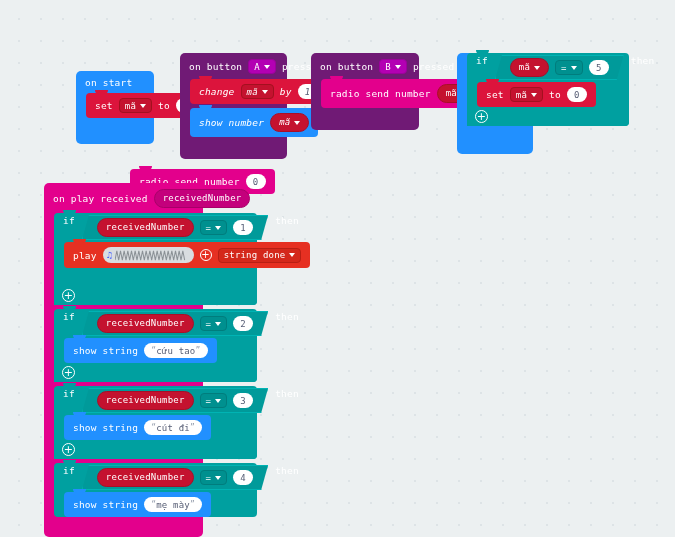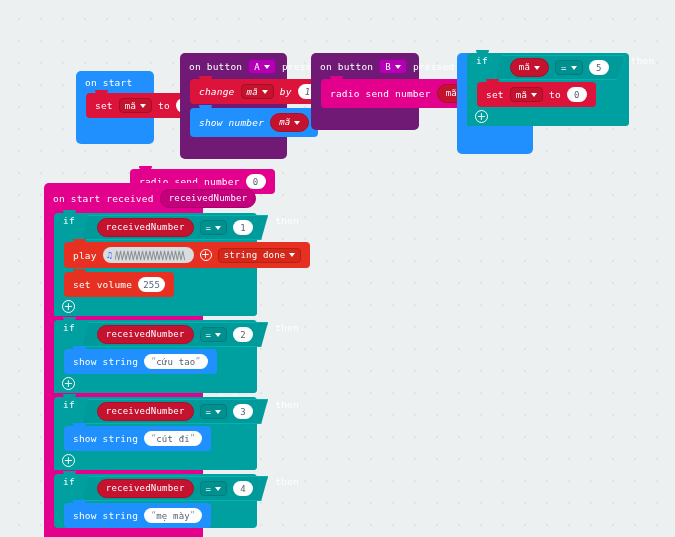--- a/index.html
+++ b/index.html
@@ -246,21 +246,21 @@
         </div>
         <div class="plus-row" style="background:#00a0a0; border-radius:0 4px 4px 0; padding-top:3px; padding-bottom:3px;">
           <span class="plus">+</span>
         </div>
       </div>
     </div>
   </div>
 
   <div class="blk hat c-radio" style="left:44px; top:183px; width:159px;">
     <div class="hat-title">
-      <span>on start received</span>
+      <span>on play received</span>
       <span class="rep" style="background:#c4007c;border:1px solid #a80069;">
         <span>receivedNumber</span>
       </span>
     </div>
 
     <div class="stack-area" style="padding-bottom:20px;">
 
       <div class="ifblock" style="width:203px; margin-bottom:4px;">
         <div class="if-head">
           <span>if</span>
@@ -268,38 +268,34 @@
             <span class="rep var">receivedNumber</span>
             <span class="dd on-logic">
               <span>=</span>
               <i class="caret"></i>
             </span>
             <span class="num">1</span>
           </span>
           <span>then</span>
         </div>
         <div class="if-body">
-          <div class="stmt c-music" style="margin-bottom:4px;">
+          <div class="stmt c-music" style="margin-bottom:18px;">
             <span>play</span>
             <span class="melody">
               <span class="note">♫</span>
               <svg class="wave" viewBox="0 0 80 12" preserveAspectRatio="none">
                 <path d="M0 11 L2 1 L4 11 L6 1 L8 11 L10 1 L12 11 L14 1 L16 11 L18 1 L20 11 L22 1 L24 11 L26 1 L28 11 L30 1 L32 11 L34 1 L36 11 L38 1 L40 11 L42 1 L44 11 L46 1 L48 11 L50 1 L52 11 L54 1 L56 11 L58 1 L60 11 L62 1 L64 11 L66 1 L68 11 L70 1 L72 11 L74 1 L76 11" fill="none" stroke="#8b9196" stroke-width="1.1"></path>
               </svg>
             </span>
             <span class="plus-sm">+</span>
             <span class="dd on-music">
               <span>string done</span>
               <i class="caret"></i>
             </span>
           </div>
-          <div class="stmt c-music">
-            <span>set volume</span>
-            <span class="num">255</span>
-          </div>
         </div>
         <div class="plus-row" style="background:#00a0a0; border-radius:0 4px 4px 0; padding-top:3px; padding-bottom:3px;">
           <span class="plus">+</span>
         </div>
       </div>
 
       <div class="ifblock" style="width:203px; margin-bottom:4px;">
         <div class="if-head">
           <span>if</span>
           <span class="hex">

